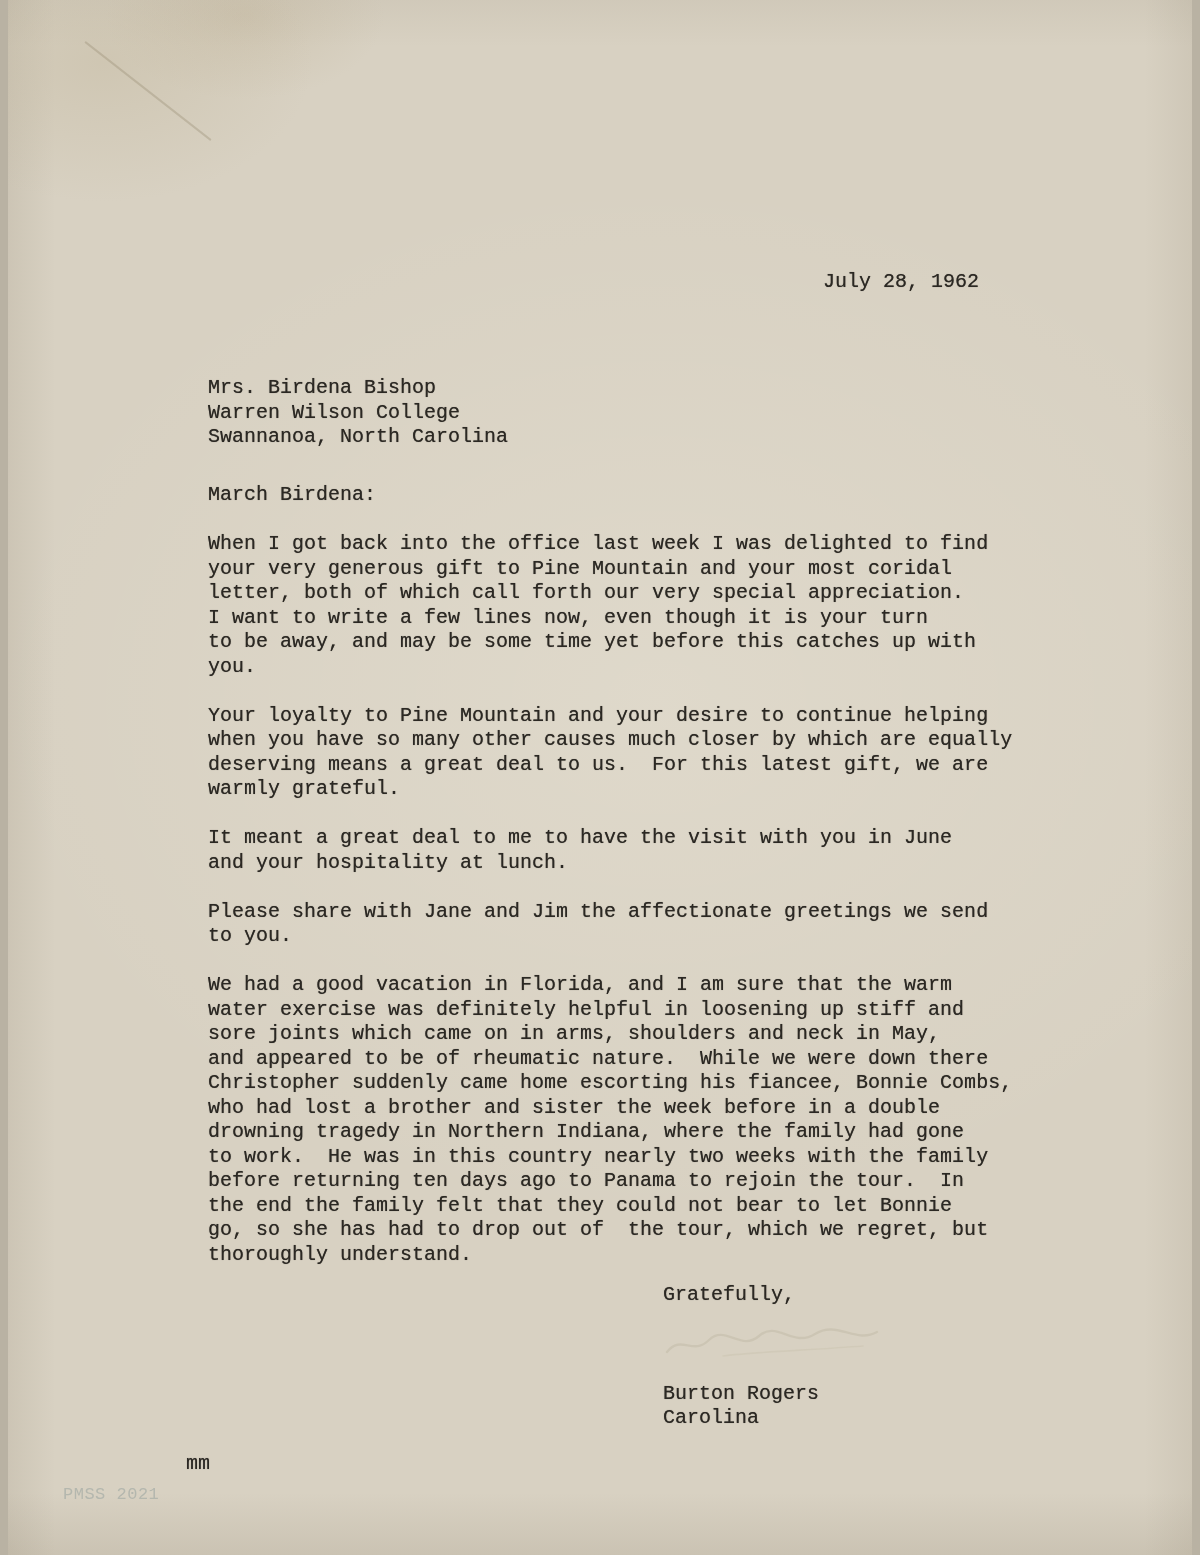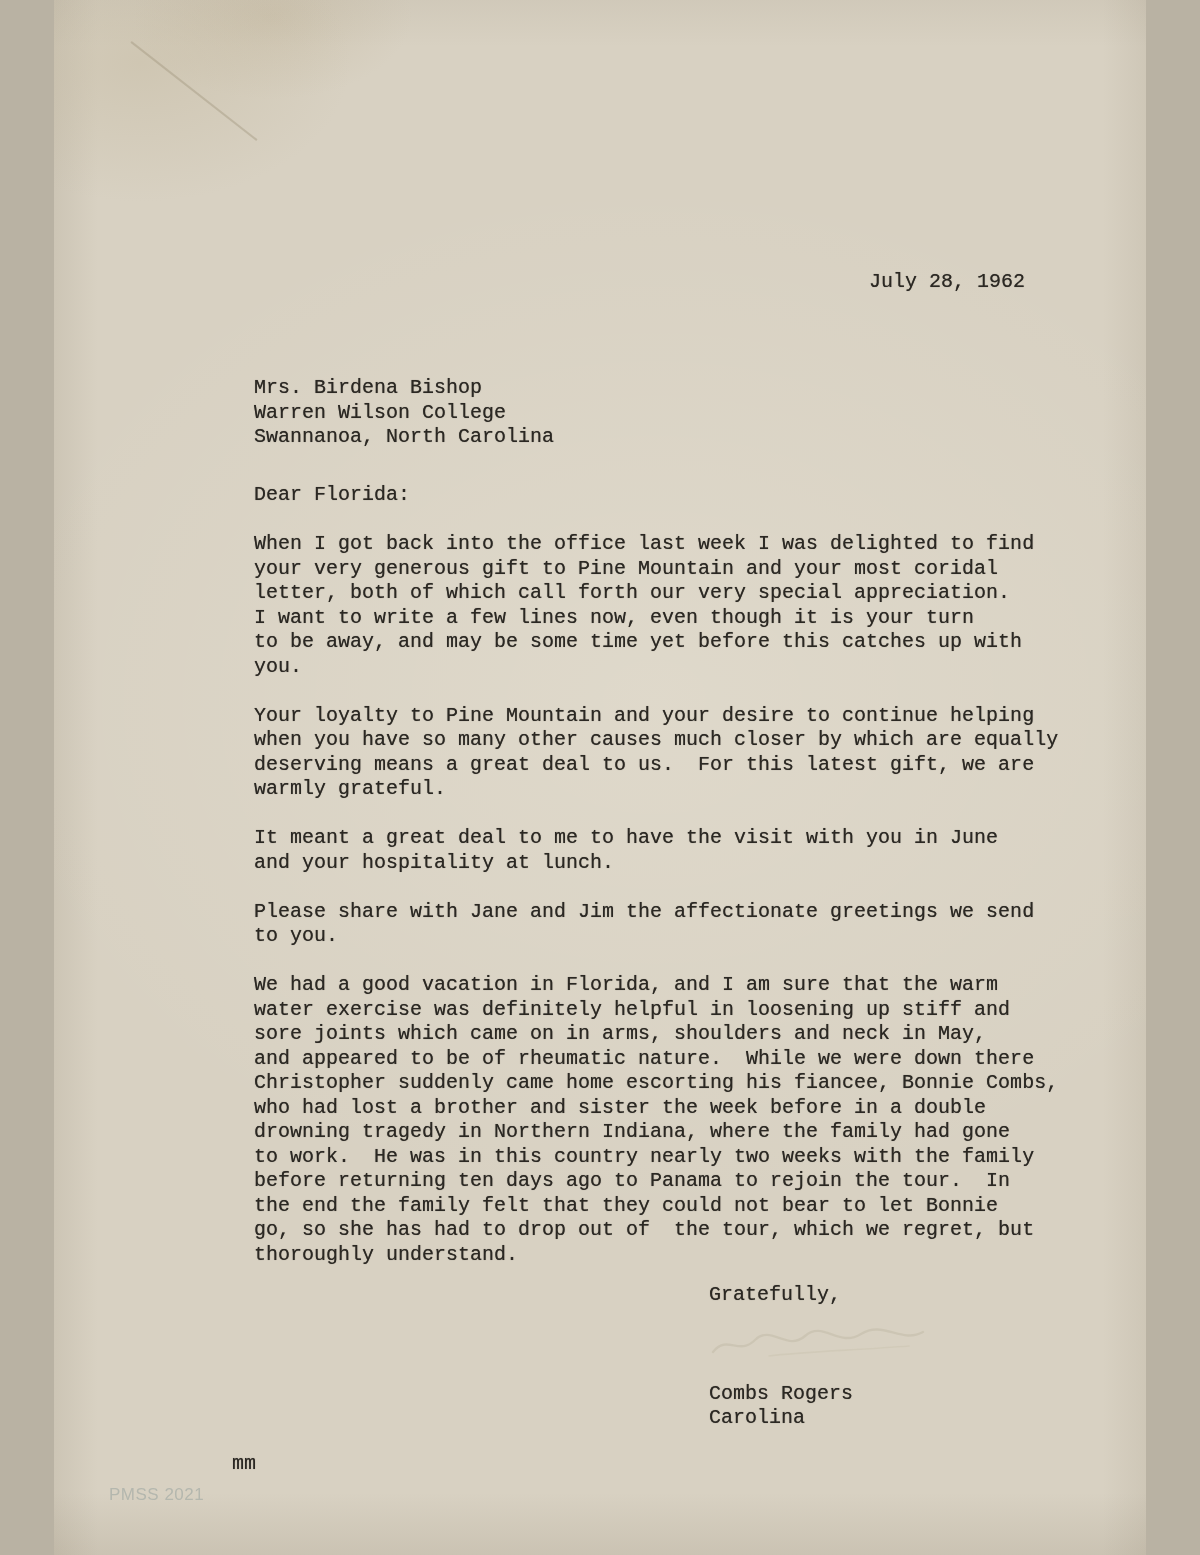--- a/index.html
+++ b/index.html
@@ -2,21 +2,21 @@
 <html><head>
 <meta charset="utf-8">
 <style>
   html, body {
     margin: 0;
     padding: 0;
     background: #b9b2a3;
   }
   .page {
     position: relative;
-    width: 1092px;
+    width: 1184px;
     height: 1555px;
     margin: 0 auto;
     background-color: #d8d1c2;
     background-image:
       radial-gradient(ellipse 300px 200px at 8% 4%, rgba(190,178,150,0.35), rgba(0,0,0,0) 70%),
       radial-gradient(ellipse 200px 120px at 20% 1%, rgba(185,170,140,0.30), rgba(0,0,0,0) 70%),
       radial-gradient(ellipse 900px 700px at 55% 45%, rgba(255,252,242,0.18), rgba(0,0,0,0) 75%),
       linear-gradient(90deg, rgba(120,108,86,0.12) 0%, rgba(0,0,0,0) 4%, rgba(0,0,0,0) 96%, rgba(120,108,86,0.10) 100%),
       linear-gradient(0deg, rgba(120,108,86,0.14) 0%, rgba(0,0,0,0) 4%, rgba(0,0,0,0) 97%, rgba(120,108,86,0.08) 100%);
     overflow: hidden;
@@ -77,42 +77,42 @@
   }
   .typist-initials {
     position: absolute;
     left: 178px;
     top: 1452px;
   }
   .watermark {
     position: absolute;
     left: 55px;
     top: 1485px;
-    font-family: Liberation Sans, sans-serif;
+    font-family: Liberation Mono, monospace;
     font-size: 17px;
     color: #b4b7ae;
     letter-spacing: 0.5px;
     text-shadow: none;
   }
 </style>
 </head>
 <body>
 
 <div class="page">
 
   <div class="fold-mark"></div>
 
   <div class="type date-line">July 28, 1962</div>
 
   <div class="type recipient">Mrs. Birdena Bishop
 Warren Wilson College
 Swannanoa, North Carolina</div>
 
   <div class="body-flow">
-    <div class="type salutation">Dear Florida:</div>
+    <div class="type salutation">March Birdena:</div>
     <div class="type paragraph">When I got back into the office last week I was delighted to find
 your very generous gift to Pine Mountain and your most coridal
 letter, both of which call forth our very special appreciation.
 I want to write a few lines now, even though it is your turn
 to be away, and may be some time yet before this catches up with
 you.</div>
     <div class="type paragraph">Your loyalty to Pine Mountain and your desire to continue helping
 when you have so many other causes much closer by which are equally
 deserving means a great deal to us.  For this latest gift, we are
 warmly grateful.</div>
@@ -135,21 +135,21 @@
   </div>
 
   <div class="closing-block">
     <div class="type">Gratefully,</div>
     <div class="signature-area">
       <svg class="signature-svg" width="220" height="44" viewBox="0 0 220 44">
         <path d="M4 30 C 18 12, 30 34, 46 18 S 78 30, 96 14 S 130 26, 152 12 S 192 22, 214 10" fill="none" stroke="#c4bda9" stroke-width="2.4" stroke-linecap="round"></path>
         <path d="M60 34 C 90 30, 150 28, 200 24" fill="none" stroke="#cdc6b2" stroke-width="1.6" stroke-linecap="round"></path>
       </svg>
     </div>
-    <div class="type">Combs Rogers</div>
+    <div class="type">Burton Rogers</div>
     <div class="type">Carolina</div>
   </div>
 
   <div class="type typist-initials">mm</div>
 
   <div class="watermark">PMSS 2021</div>
 
 </div>
 
 </body></html>

